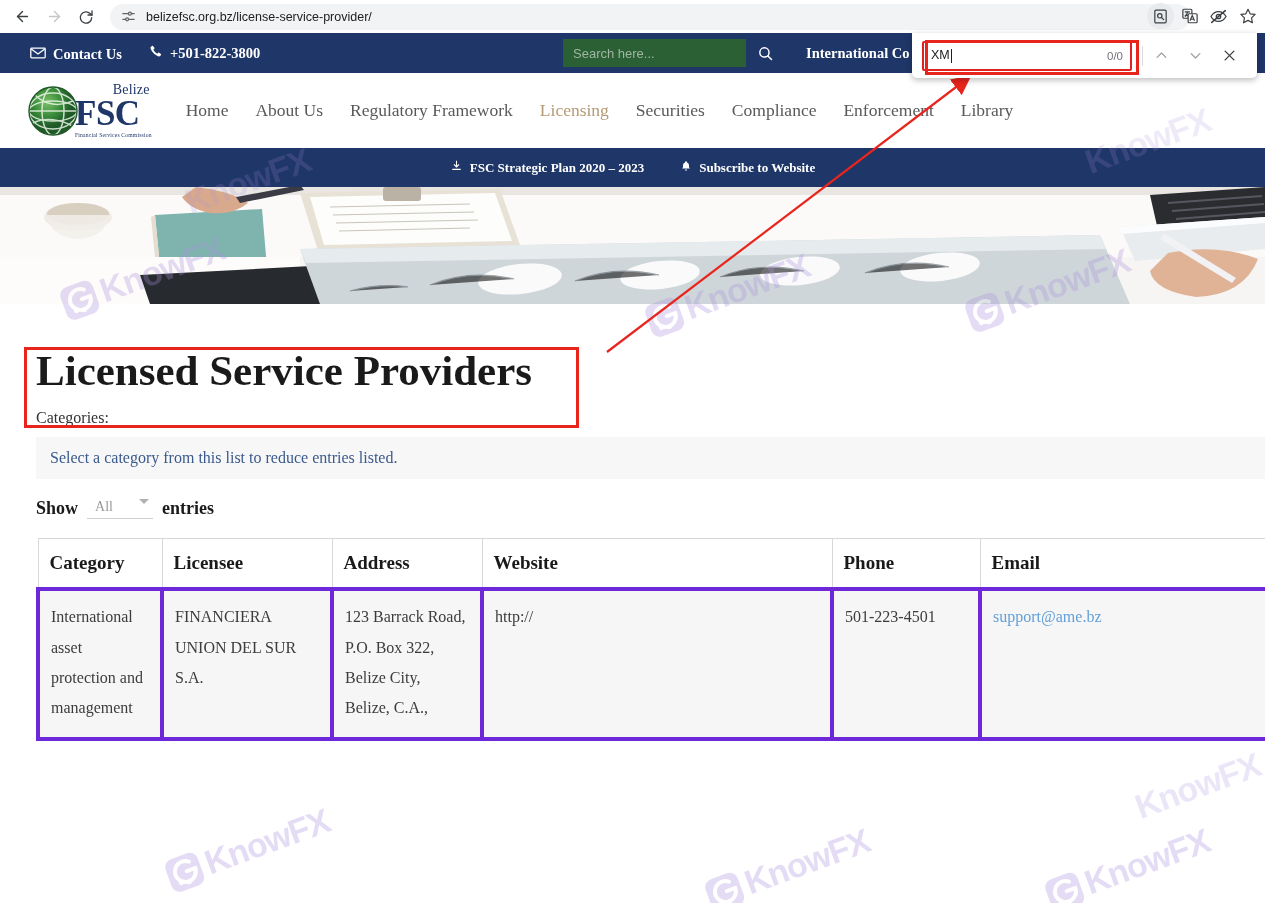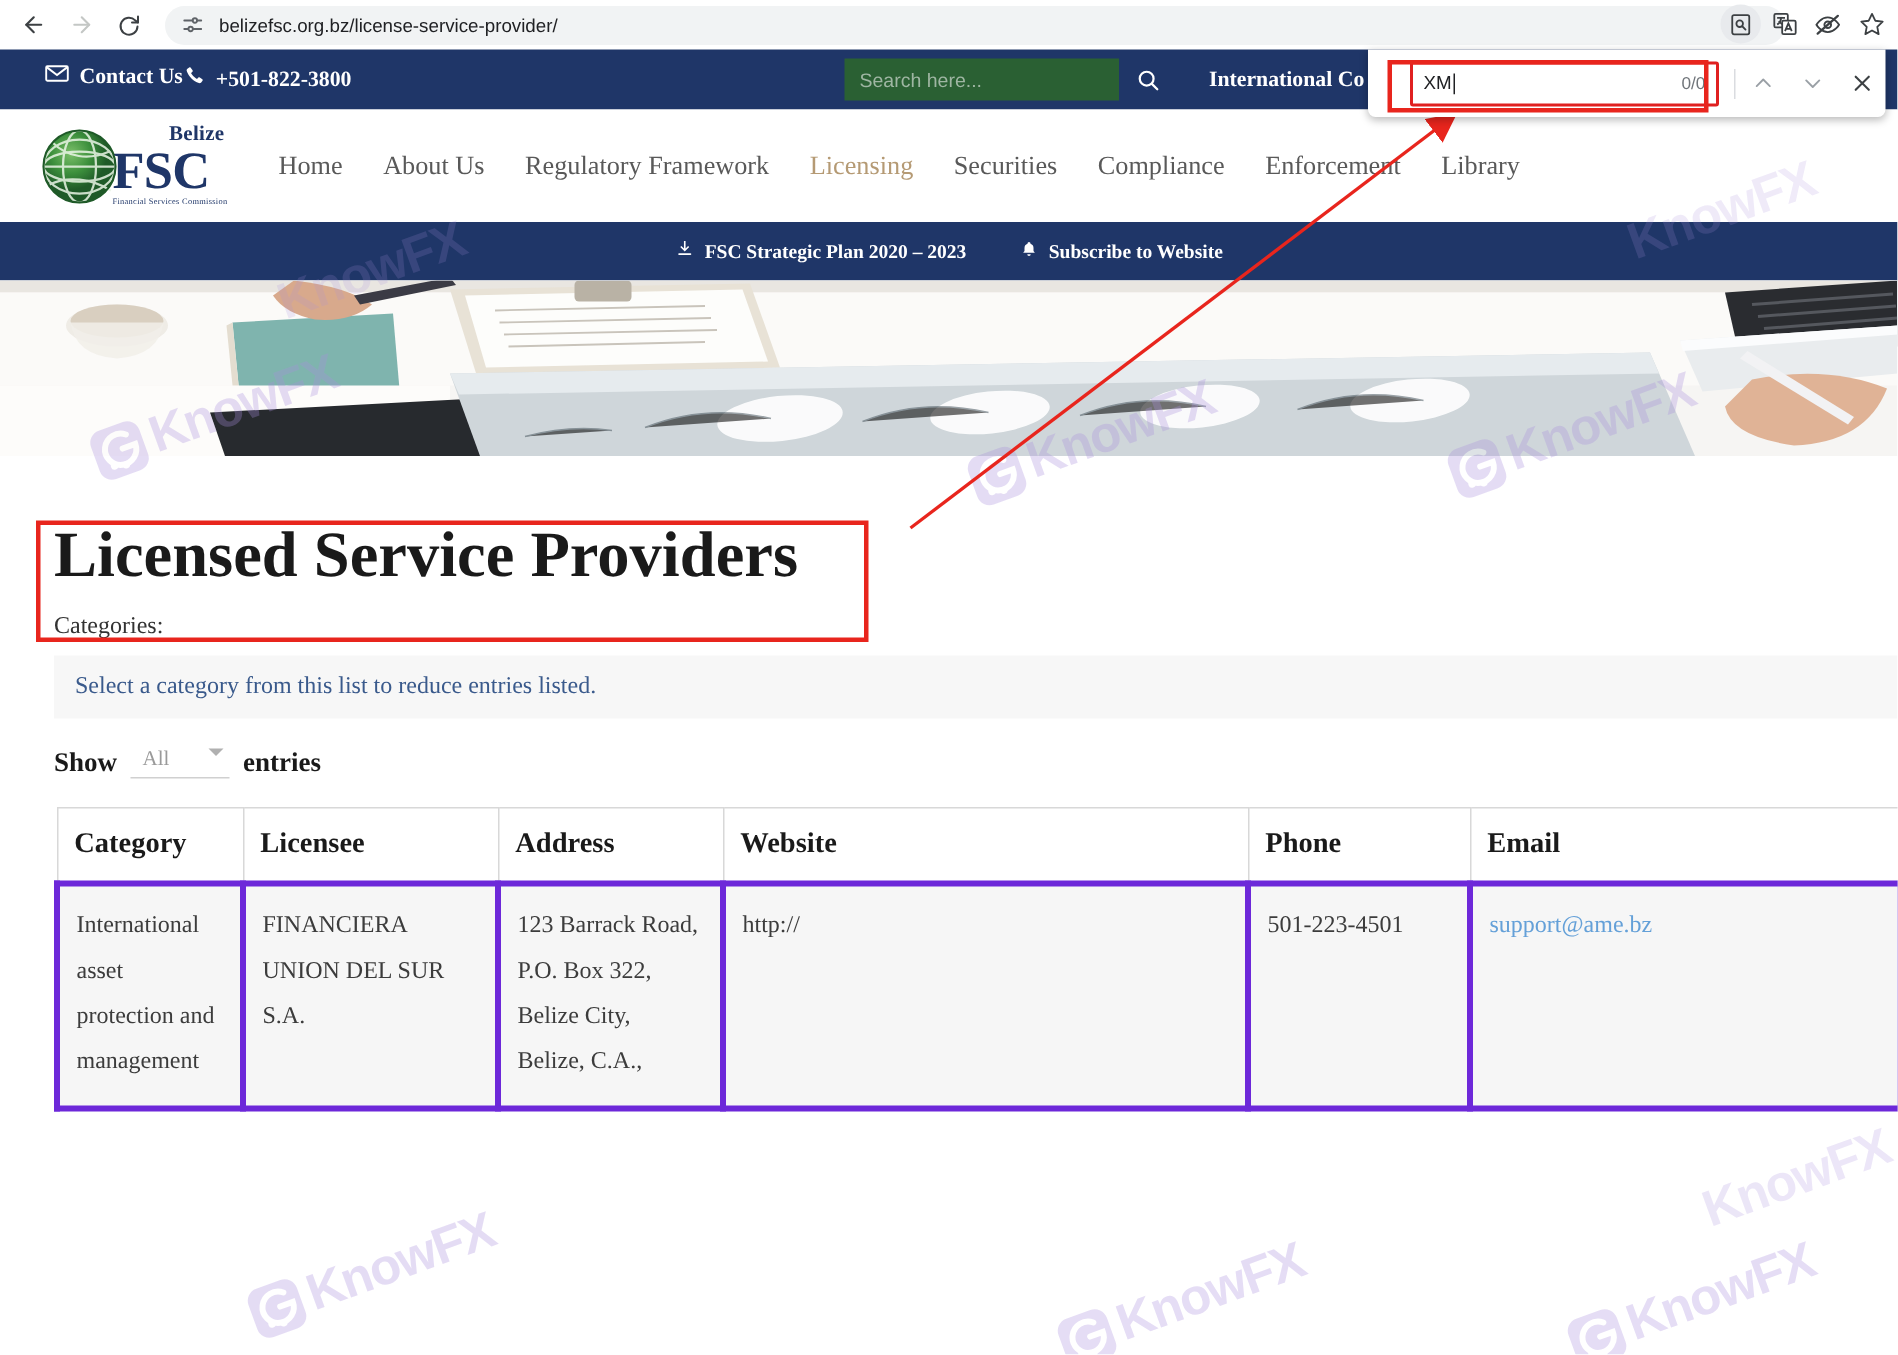--- a/index.html
+++ b/index.html
@@ -62,21 +62,21 @@
     position: absolute; top: 33px; right: 8px;
     width: 345px; height: 45px;
     background: #ffffff;
     border-radius: 0 0 5px 5px;
     box-shadow: 0 2px 6px rgba(0,0,0,.28);
     display: flex; align-items: center;
     z-index: 60;
     font-family: "Liberation Sans", sans-serif;
   }
   .find-input-wrap {
-    margin-left: 28px;
+    margin-left: 10px;
     width: 210px; height: 30px;
     border: 2px solid #e02020;
     border-radius: 2px;
     display: flex; align-items: center;
     padding: 0 7px;
     background: #fff;
   }
   .find-text {
     font-size: 12.5px; color: #202124; flex: 1;
     white-space: nowrap; overflow: hidden;
@@ -105,21 +105,21 @@
   .annot-arrow { position: absolute; left: 0; top: 0; z-index: 49; pointer-events: none; }
 
   
   .topbar {
     position: absolute; top: 33px; left: 0;
     width: 1265px; height: 40px;
     background: #1f3668;
     display: flex; align-items: center;
     color: #ffffff;
   }
-  .topbar-left { display: flex; align-items: flex-start; padding-left: 30px; }
+  .topbar-left { display: flex; align-items: flex-end; gap: 26px; padding-left: 30px; }
   .tb-link {
     display: flex; align-items: center; gap: 7px;
     font-size: 14.5px; font-weight: bold; color: #fff;
     cursor: pointer; white-space: nowrap;
   }
   .searchbox {
     position: absolute; left: 563px; top: 6px;
     width: 183px; height: 28px;
     background: #2a6033;
     border: none;
@@ -153,21 +153,21 @@
     background: #ffffff;
     display: flex; align-items: center;
   }
   .logo { display: flex; align-items: center; padding-left: 25px; cursor: pointer; }
   .logo-globe {
     width: 56px; height: 56px; flex: none;
     position: relative;
   }
   .logo-txt { margin-left: -6px; }
   .logo-belize {
-    font-size: 14px; font-weight: bold; color: #1f3668;
+    font-size: 14px; font-weight: normal; color: #1f3668;
     letter-spacing: .2px; line-height: 1; text-align: right;
     padding-right: 2px;
   }
   .logo-fsc {
     font-size: 35px; font-weight: bold; color: #1f3668;
     line-height: .96; letter-spacing: -.5px;
   }
   .logo-sub {
     font-size: 5.6px; color: #1f3668; letter-spacing: .2px;
     margin-top: 1px;

